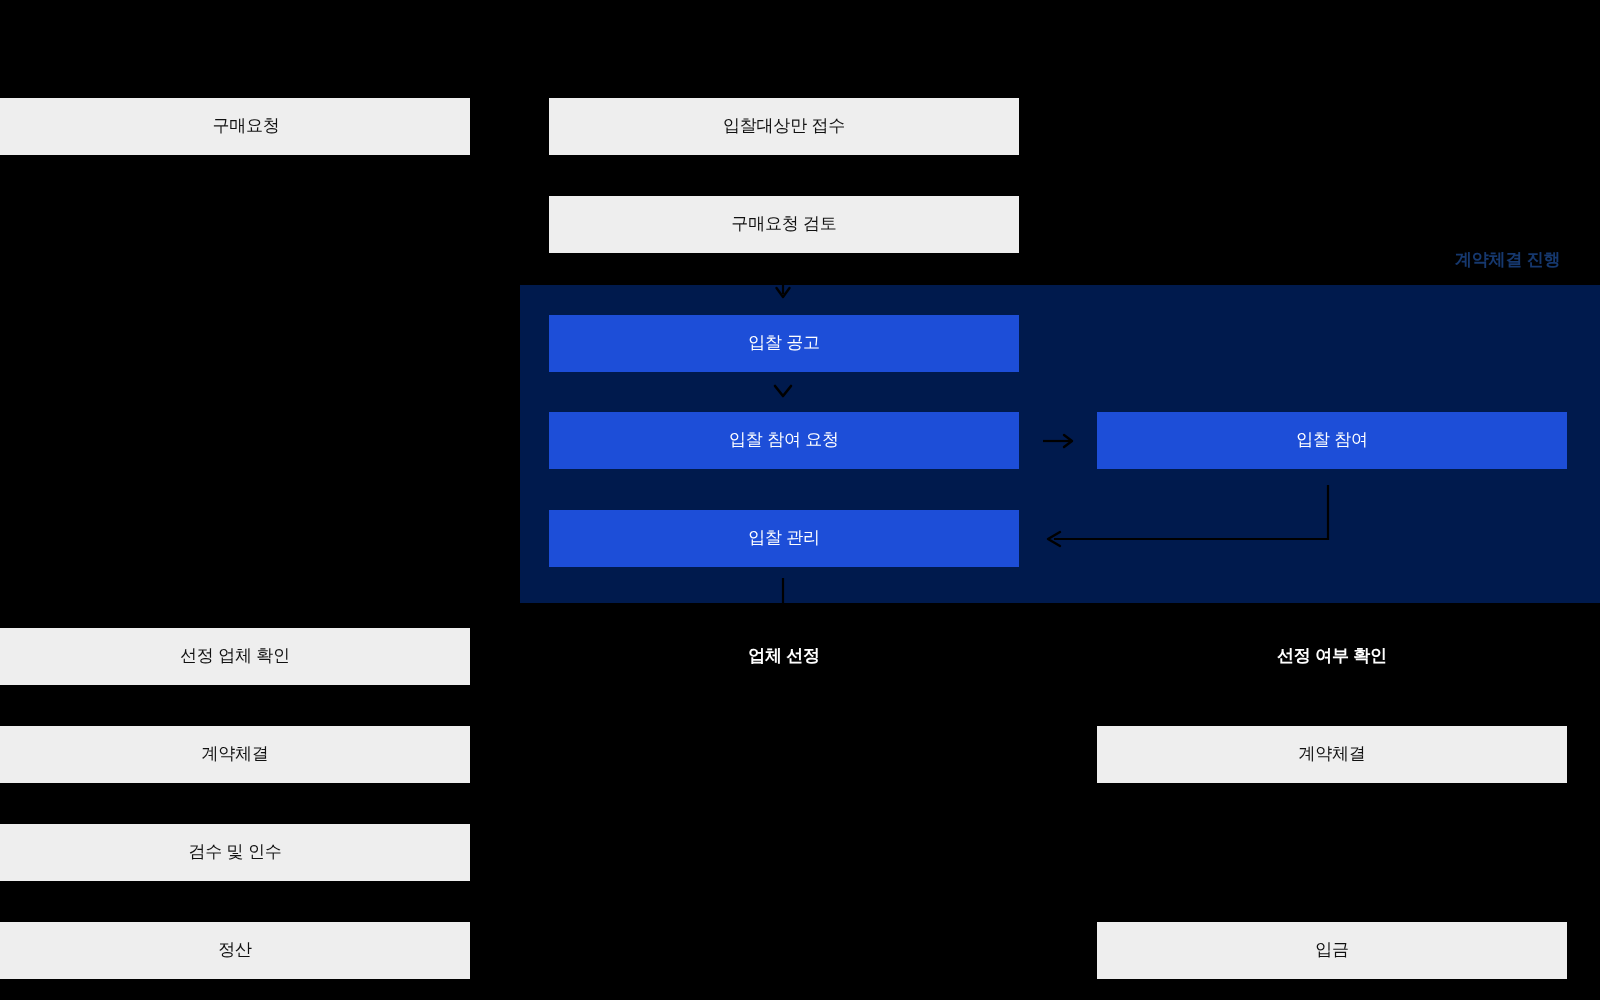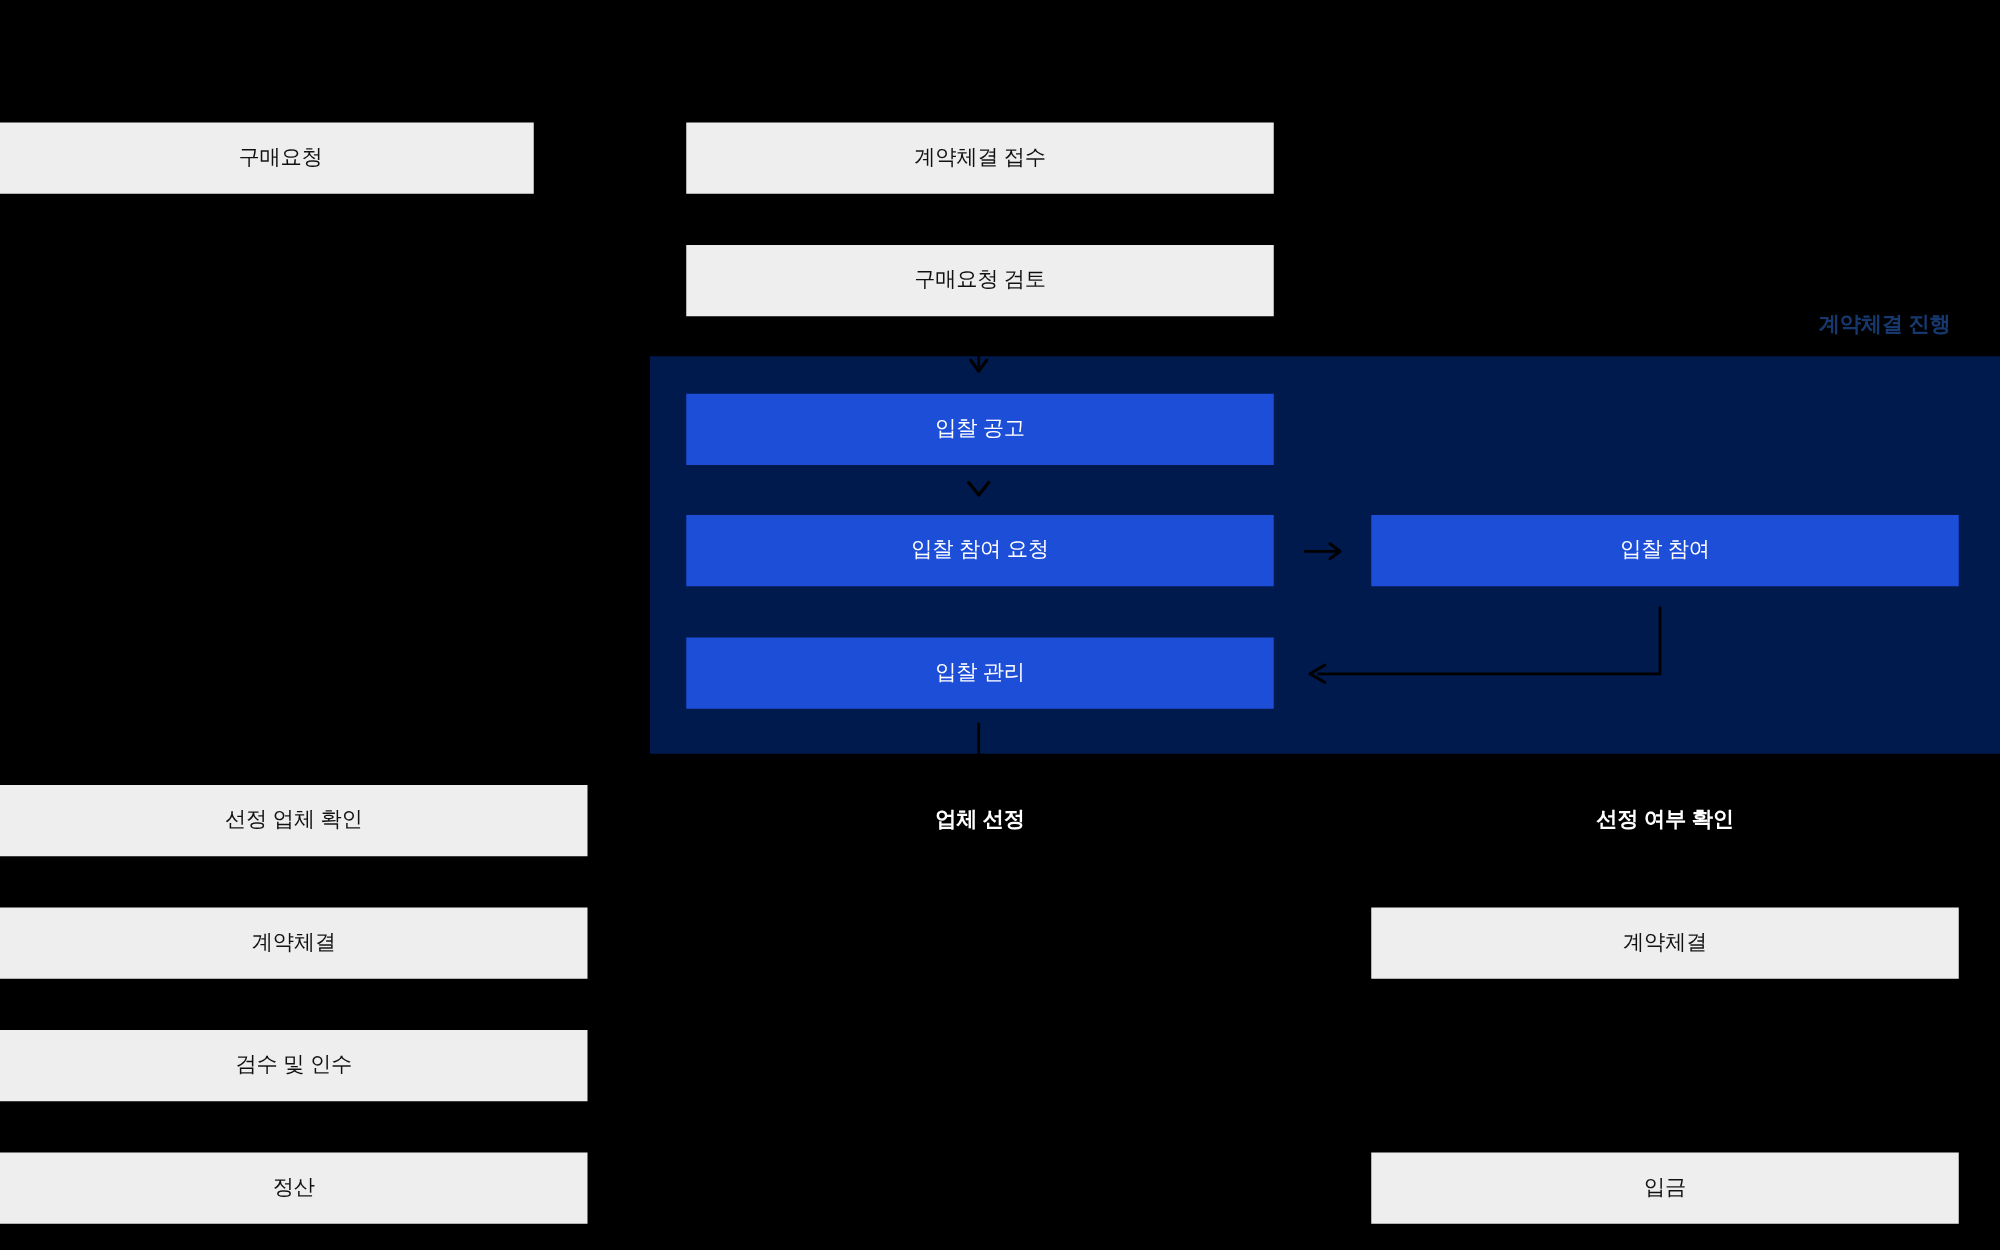--- a/index.html
+++ b/index.html
@@ -80,23 +80,23 @@
 </style>
 </head>
 <body>
 
 <div class="stage">
 
   <div class="band" style="left:520px; top:285px; width:1080px; height:318px;"></div>
 
   <div class="band-label" style="left:1455px; top:248px;">계약체결 진행</div>
 
-  <div class="node light" style="left:0px; top:98px; width:427px; height:57px;padding-left:22px;">구매요청</div>
+  <div class="node light" style="left:0px; top:98px; width:470px; height:57px;padding-left:22px;">구매요청</div>
 
-  <div class="node light" style="left:549px; top:98px; width:470px; height:57px;">계약체결 접수</div>
+  <div class="node light" style="left:549px; top:98px; width:470px; height:57px;">입찰대상만 접수</div>
 
   <div class="node light" style="left:549px; top:196px; width:470px; height:57px;">구매요청 검토</div>
 
   <div class="conn" style="left:771px; top:272px; width:24px; height:30px;">
     <svg width="24" height="30" viewBox="0 0 24 30">
       <path d="M12 0 L12 22" stroke="#000000" stroke-width="2.2" fill="none"></path>
       <path d="M5.5 16 L12 25 L18.5 16" stroke="#000000" stroke-width="2.4" fill="none" stroke-linecap="round" stroke-linejoin="round"></path>
     </svg>
   </div>
 

